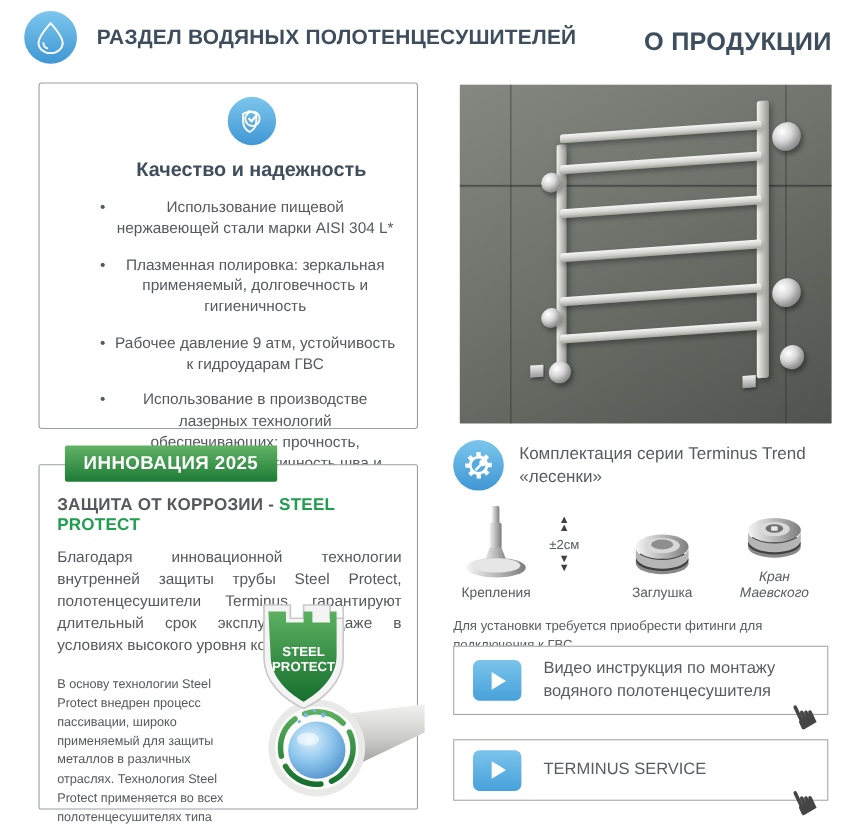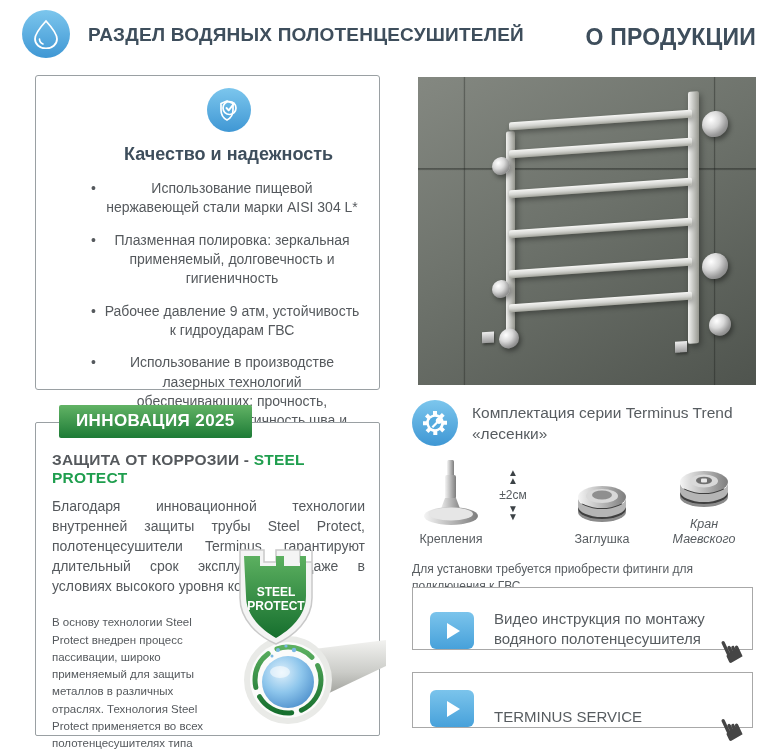--- a/index.html
+++ b/index.html
@@ -64,21 +64,21 @@
   .kit-items { display:flex; align-items:flex-end; margin-top:12px; }
   .kit-item { text-align:center; color:#575c60; font-size:12.5px; line-height:1.2; }
   .ki-1 { width:78px; } .ki-adjust { width:46px; display:flex; flex-direction:column; align-items:center; margin:0 8px 26px 0; }
   .ki-2 { width:88px; margin-left:14px; } .ki-3 { width:92px; margin-left:12px;font-style:italic; }
   .arr { color:#3c4246; font-size:10px; line-height:.8; letter-spacing:0; }
   .adj-txt { font-size:12px; color:#575c60; margin:3px 0; }
   .kit-note { margin-top:14px; font-size:12px; line-height:1.45; color:#575c60; max-width:300px; }
 
   
   .link-btn { position:absolute; left:412px; width:341px; border:1px solid #a8a8a8; background:#fff;
-    display:flex; align-items:flex-end; gap:20px; padding-left:17px; cursor:pointer; }
+    display:flex; align-items:center; gap:20px; padding-left:17px; cursor:pointer; }
   .btn-1 { top:587px; height:63px; }
   .btn-2 { top:672px; height:56px; }
   .play { width:44px; height:37px; border-radius:6px; flex:0 0 44px;
     background:linear-gradient(180deg,#7bc4ec 0%,#47a1da 100%); display:flex; align-items:center; justify-content:center; }
   .play::before { content:""; display:block; width:0; height:0; border-left:13px solid #fff;
     border-top:8px solid transparent; border-bottom:8px solid transparent; margin-left:3px; }
   .link-btn .lbl { font-size:15px; color:#575c60; line-height:1.35; max-width:240px; }
   .hand-icon { position:absolute; right:6px; bottom:-20px; font-size:32px; color:#454545;
     transform:rotate(-115deg); font-family:"DejaVu Sans", sans-serif; }
 </style>

